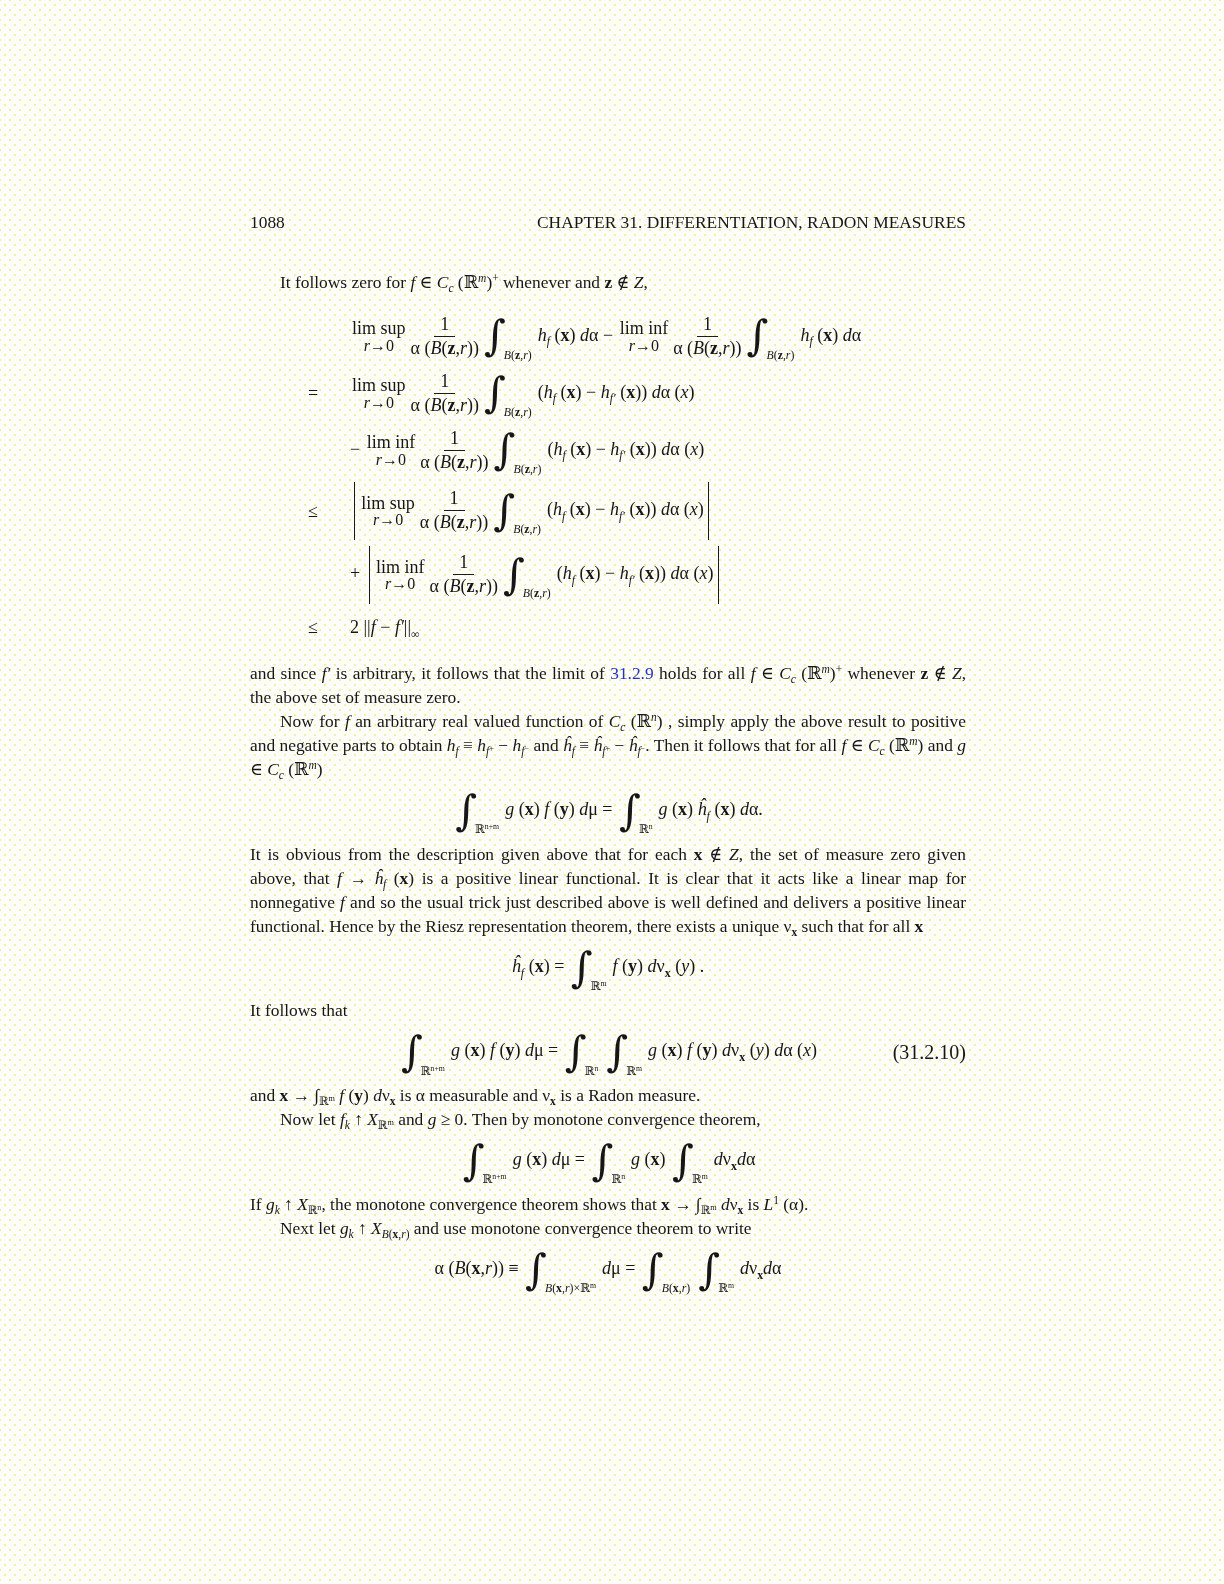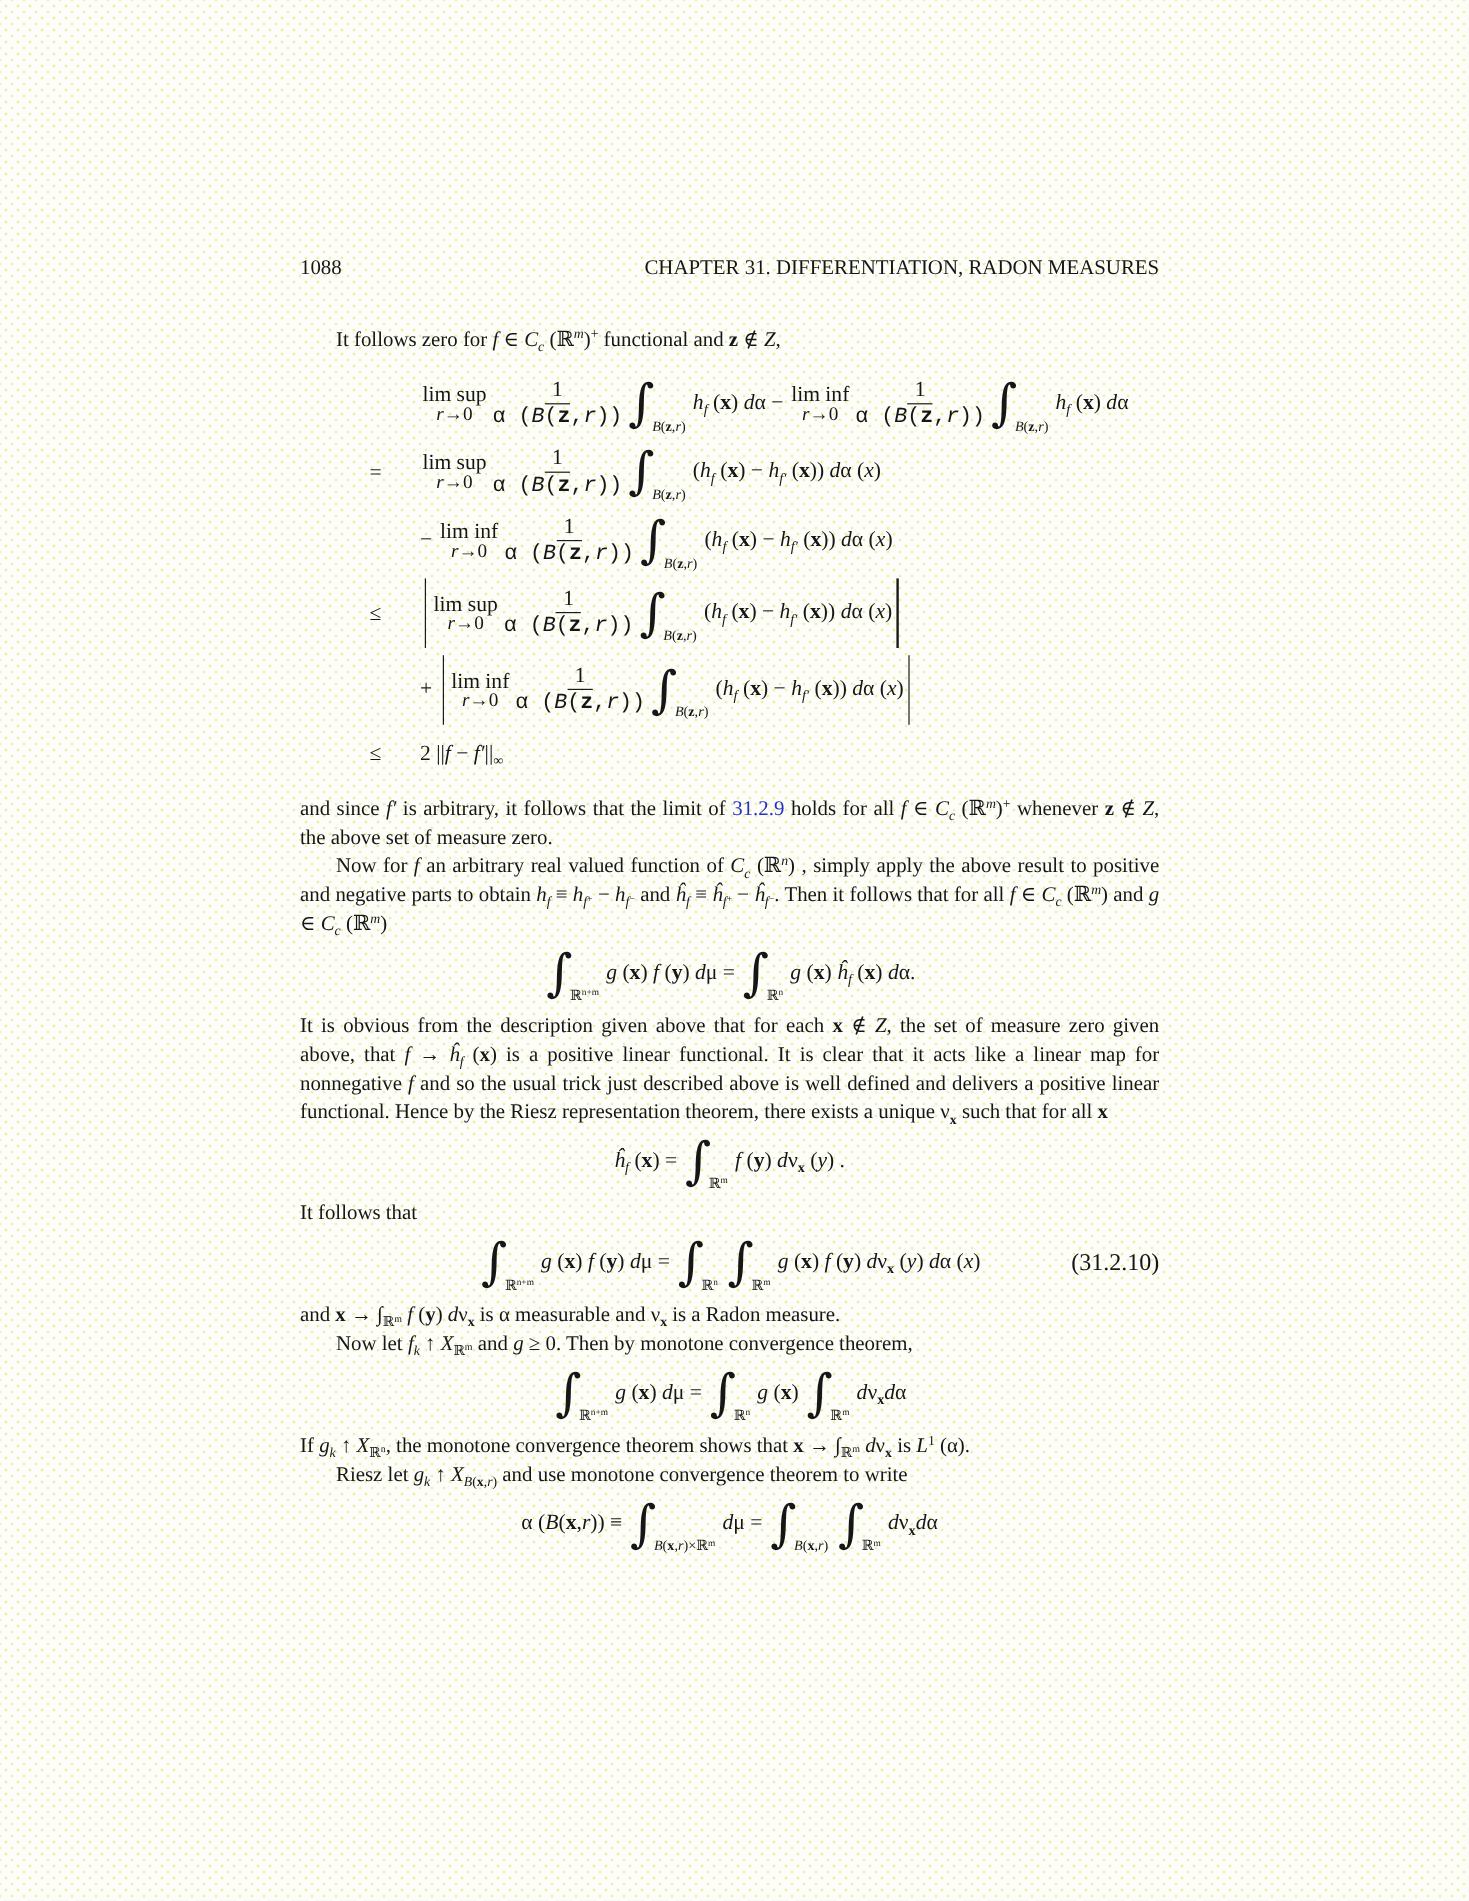--- a/index.html
+++ b/index.html
@@ -41,21 +41,21 @@
   .eqrow.tall{min-height:64px;}
   .eqrow.short{min-height:40px;}
   .rel{width:42px;flex:none;font-size:18px;}
   .expr{white-space:nowrap;font-size:18px;}
   .eqcenter{text-align:center;padding:11px 0;font-size:18px;white-space:nowrap;}
   .eqnum{position:relative;}
   .eqnum .tag{position:absolute;right:0;top:50%;transform:translateY(-50%);font-size:20px;}
 
   .frac{display:inline-flex;flex-direction:column;align-items:center;vertical-align:middle;margin:0 3px;}
   .frac .num{padding:0 6px 1px;border-bottom:1.4px solid #1b1b1b;line-height:1.15;}
-  .frac .den{line-height:1.2;padding-top:1px;font-family:Liberation Mono, monospace;}
+  .frac .den{line-height:1.2;padding-top:1px;}
 
   .limop{display:inline-flex;flex-direction:column;align-items:center;vertical-align:middle;margin:0 2px;}
   .limop .lop{line-height:1.05;}
   .limop .lsub{font-size:16px;line-height:1;}
 
   .intwrap{display:inline-flex;align-items:flex-end;vertical-align:middle;margin:0 2px;}
   .intwrap .intglyph{font-size:42px;line-height:0.92;font-family:"DejaVu Serif",serif;}
   .intwrap .intsub{font-size:11.8px;transform:translateY(7px);margin:0 4px 0 -2px;white-space:nowrap;}
 
   .vbar{display:inline-block;width:1.3px;height:58px;background:#1b1b1b;vertical-align:middle;margin:0 4px;}
@@ -64,21 +64,21 @@
 <body>
 
 <div class="page">
   <div class="content">
 
     <div class="pagehead">
       <span>1088</span>
       <span>CHAPTER 31.  DIFFERENTIATION, RADON MEASURES</span>
     </div>
 
-    <p class="para indent"><span>It follows zero for </span><span class="it">f</span><span> ∈ </span><span class="it">C</span><span class="sub it">c</span><span> (ℝ</span><span class="sup it">m</span><span>)</span><span class="sup">+</span><span> functional and </span><span class="bf">z</span><span> ∉ </span><span class="it">Z</span><span>,</span></p>
+    <p class="para indent"><span>It follows zero for </span><span class="it">f</span><span> ∈ </span><span class="it">C</span><span class="sub it">c</span><span> (ℝ</span><span class="sup it">m</span><span>)</span><span class="sup">+</span><span> whenever and </span><span class="bf">z</span><span> ∉ </span><span class="it">Z</span><span>,</span></p>
 
     <div class="eqblock">
       <div class="eqrow">
         <span class="rel"></span>
         <span class="expr"><span class="limop">
               <span class="lop">lim sup</span>
               <span class="lsub"><span class="it">r</span><span>→0</span></span>
             </span><span class="frac">
               <span class="num"><span>1</span></span>
               <span class="den"><span>α (</span><span class="it">B</span><span>(</span><span class="bf">z</span><span>,</span><span class="it">r</span><span>))</span></span>
@@ -196,21 +196,21 @@
           <span class="intsub"><span>ℝ</span><span class="sup">n+m</span></span>
         </span><span class="it">g</span><span> (</span><span class="bf">x</span><span>) </span><span class="it">d</span><span>μ</span><span> = </span><span class="intwrap">
           <span class="intglyph">∫</span>
           <span class="intsub"><span>ℝ</span><span class="sup">n</span></span>
         </span><span class="it">g</span><span> (</span><span class="bf">x</span><span>) </span><span class="intwrap">
           <span class="intglyph">∫</span>
           <span class="intsub"><span>ℝ</span><span class="sup">m</span></span>
         </span><span class="it">d</span><span>ν</span><span class="sub bf">x</span><span class="it">d</span><span>α</span></div>
 
     <p class="para"><span>If </span><span class="it">g</span><span class="sub it">k</span><span> ↑ </span><span class="scr">X</span><span class="sub"><span>ℝ</span><span class="sup">n</span></span><span>, the monotone convergence theorem shows that </span><span class="bf">x</span><span> → ∫</span><span class="sub"><span>ℝ</span><span class="sup">m</span></span><span> </span><span class="it">d</span><span>ν</span><span class="sub bf">x</span><span> is </span><span class="it">L</span><span class="sup">1</span><span> (α).</span></p>
-    <p class="para indent"><span>Riesz let </span><span class="it">g</span><span class="sub it">k</span><span> ↑ </span><span class="scr">X</span><span class="sub"><span class="it">B</span><span>(</span><span class="bf">x</span><span>,</span><span class="it">r</span><span>)</span></span><span> and use monotone convergence theorem to write</span></p>
+    <p class="para indent"><span>Next let </span><span class="it">g</span><span class="sub it">k</span><span> ↑ </span><span class="scr">X</span><span class="sub"><span class="it">B</span><span>(</span><span class="bf">x</span><span>,</span><span class="it">r</span><span>)</span></span><span> and use monotone convergence theorem to write</span></p>
 
     <div class="eqcenter"><span>α (</span><span class="it">B</span><span>(</span><span class="bf">x</span><span>,</span><span class="it">r</span><span>)) ≡ </span><span class="intwrap">
           <span class="intglyph">∫</span>
           <span class="intsub"><span class="it">B</span><span>(</span><span class="bf">x</span><span>,</span><span class="it">r</span><span>)×ℝ</span><span class="sup">m</span></span>
         </span><span class="it">d</span><span>μ</span><span> = </span><span class="intwrap">
           <span class="intglyph">∫</span>
           <span class="intsub"><span class="it">B</span><span>(</span><span class="bf">x</span><span>,</span><span class="it">r</span><span>)</span></span>
         </span><span class="intwrap">
           <span class="intglyph">∫</span>
           <span class="intsub"><span>ℝ</span><span class="sup">m</span></span>

